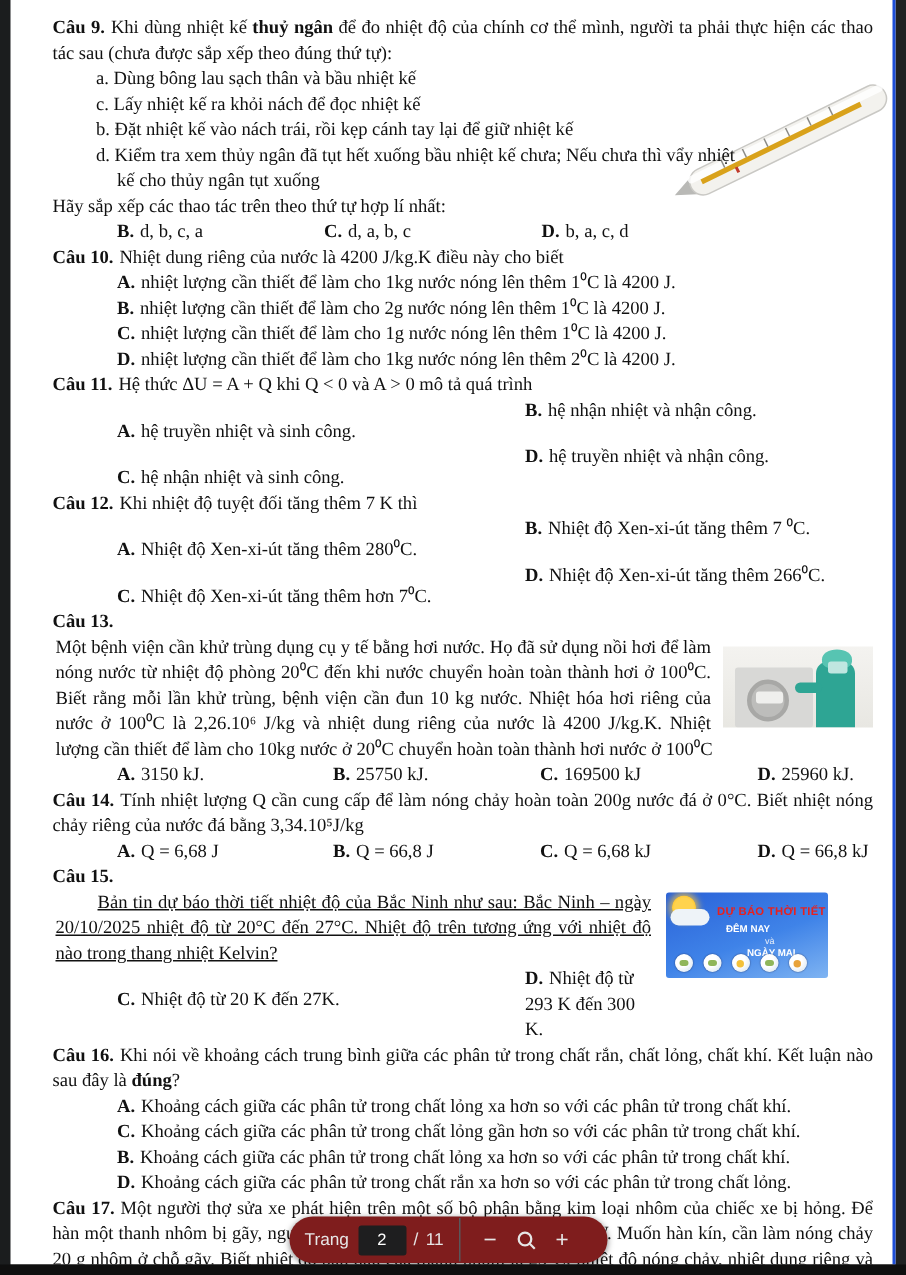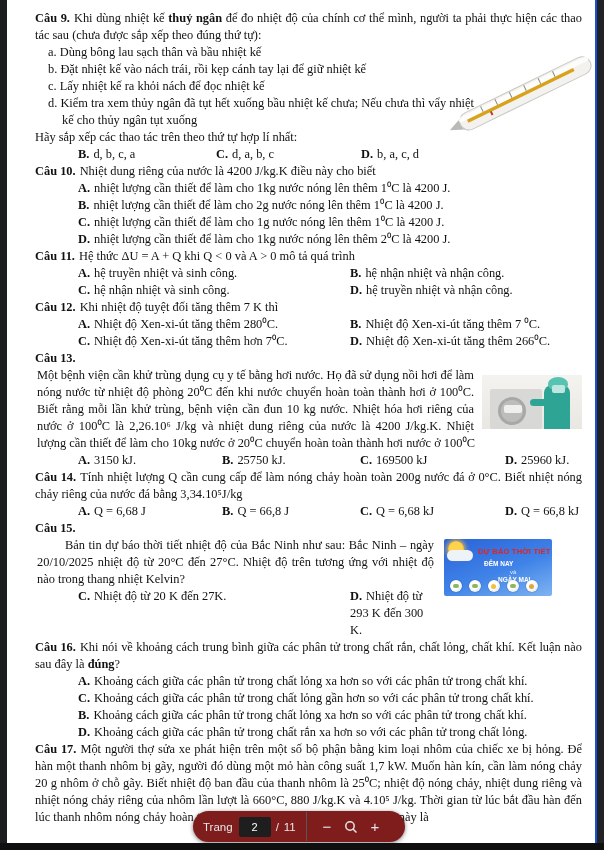--- a/index.html
+++ b/index.html
@@ -12,29 +12,29 @@
     position:absolute; left:7px; top:0; width:590px; height:843px;
     background:#ffffff; border-right:2px solid #1d4ed8;
     box-sizing:border-box; overflow:hidden;
   }
   .content {
     position:absolute; left:28px; top:10px; right:13px;
     font-size:12.4px; line-height:17px; color:#111;
   }
   .qtext { text-align:justify; }
   .qlabel { margin-right:4px; }
-  .steps { margin-left:13px; }
+  .steps { margin-left:29px; }
   .step-wrap { padding-left:14px; text-indent:-14px; max-width:418px; }
   .optrow4 { display:flex; padding-left:43px; }
   .optrow4 .c1 { flex:0 0 144px; }
   .optrow4 .c2 { flex:0 0 138px; }
   .optrow4 .c3 { flex:0 0 145px; }
   .optrow4 .c4 { flex:1; }
   .optrow2 { display:flex; padding-left:43px; }
-  .optrow2 .c1 { flex:0 0 272px; }
+  .optrow2 .c1 { flex:0 0 272px;margin-top:14px; }
   .optrow2 .c2 { flex:1; }
   .optline { padding-left:43px; white-space:nowrap; }
   .optletter { font-weight:bold; margin-right:4px; }
   .para { text-align:justify; margin-left:2px; }
   .indent1 { text-indent:28px; }
 
   
   .thermo { position:absolute; left:433px; top:50px; width:160px; height:92px; }
 
   
@@ -120,22 +120,22 @@
   </div>
 
   <div class="content">
 
     <div>
       <div class="qtext" style="max-width:556px;">
         <b class="qlabel">Câu 9.</b><span>Khi dùng nhiệt kế </span><b>thuỷ ngân</b><span> để đo nhiệt độ của chính cơ thể mình, người ta phải thực hiện các thao tác sau (chưa được sắp xếp theo đúng thứ tự):</span>
       </div>
       <div class="steps">
         <div>a. Dùng bông lau sạch thân và bầu nhiệt kế</div>
+        <div>c. Lấy nhiệt kế ra khỏi nách để đọc nhiệt kế</div>
         <div>b. Đặt nhiệt kế vào nách trái, rồi kẹp cánh tay lại để giữ nhiệt kế</div>
-        <div>c. Lấy nhiệt kế ra khỏi nách để đọc nhiệt kế</div>
         <div class="step-wrap">d. Kiểm tra xem thủy ngân đã tụt hết xuống bầu nhiệt kế chưa; Nếu chưa thì vẩy nhiệt kế cho thủy ngân tụt xuống</div>
       </div>
       <div>Hãy sắp xếp các thao tác trên theo thứ tự hợp lí nhất:</div>
       <div class="optrow4">
         <span class="c2"><span class="optletter">B.</span><span>d, b, c, a</span></span>
         <span class="c3"><span class="optletter">C.</span><span>d, a, b, c</span></span>
         <span class="c4"><span class="optletter">D.</span><span>b, a, c, d</span></span>
       </div>
     </div>
 
@@ -226,21 +226,21 @@
           <span class="wl2">và</span>
           <span class="wl3">NGÀY MAI</span>
           <span class="icons">
               <span></span>
               <span></span>
               <span></span>
               <span></span>
               <span></span>
             </span>
         </span>
-        <span class="indent1" style="display:block; max-width:405px;">Bản tin dự báo thời tiết nhiệt độ của Bắc Ninh như sau: Bắc Ninh – ngày 20/10/2025 nhiệt độ từ 20°C đến 27°C. Nhiệt độ trên tương ứng với nhiệt độ nào trong thang nhiệt Kelvin?</span>
+        <span class="indent1" style="display:block; max-width:405px;text-decoration:underline;">Bản tin dự báo thời tiết nhiệt độ của Bắc Ninh như sau: Bắc Ninh – ngày 20/10/2025 nhiệt độ từ 20°C đến 27°C. Nhiệt độ trên tương ứng với nhiệt độ nào trong thang nhiệt Kelvin?</span>
       </div>
       <div class="optrow2">
         <span class="c1"><span class="optletter">C.</span><span>Nhiệt độ từ 20 K đến 27K.</span></span>
         <span class="c2"><span class="optletter">D.</span><span>Nhiệt độ từ 293 K đến 300 K.</span></span>
       </div>
     </div>
 
     <div>
       <div class="qtext">
         <b class="qlabel">Câu 16.</b><span>Khi nói về khoảng cách trung bình giữa các phân tử trong chất rắn, chất lỏng, chất khí. Kết luận nào sau đây là </span><b>đúng</b><span>?</span>

